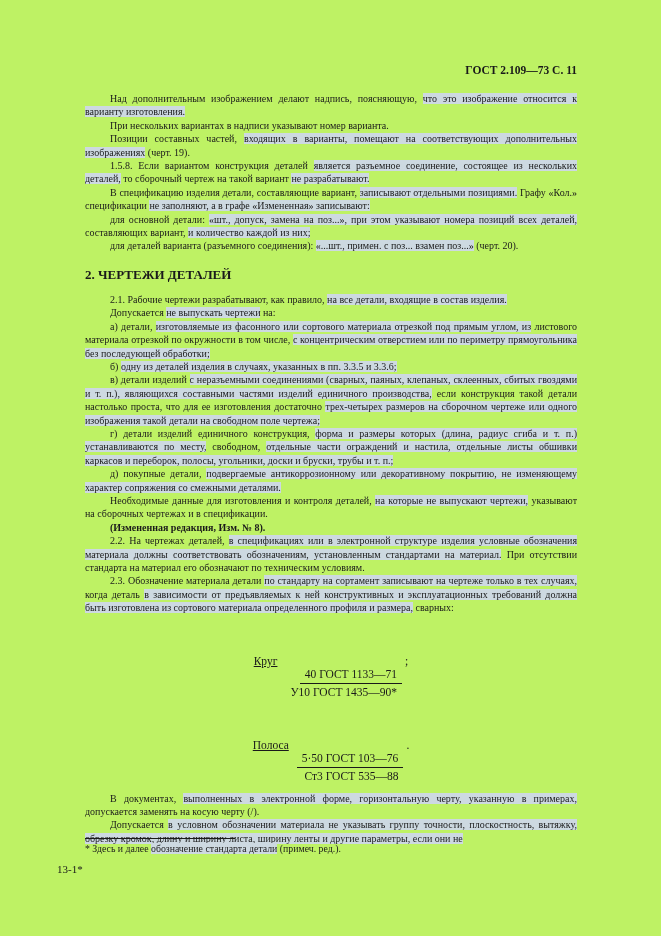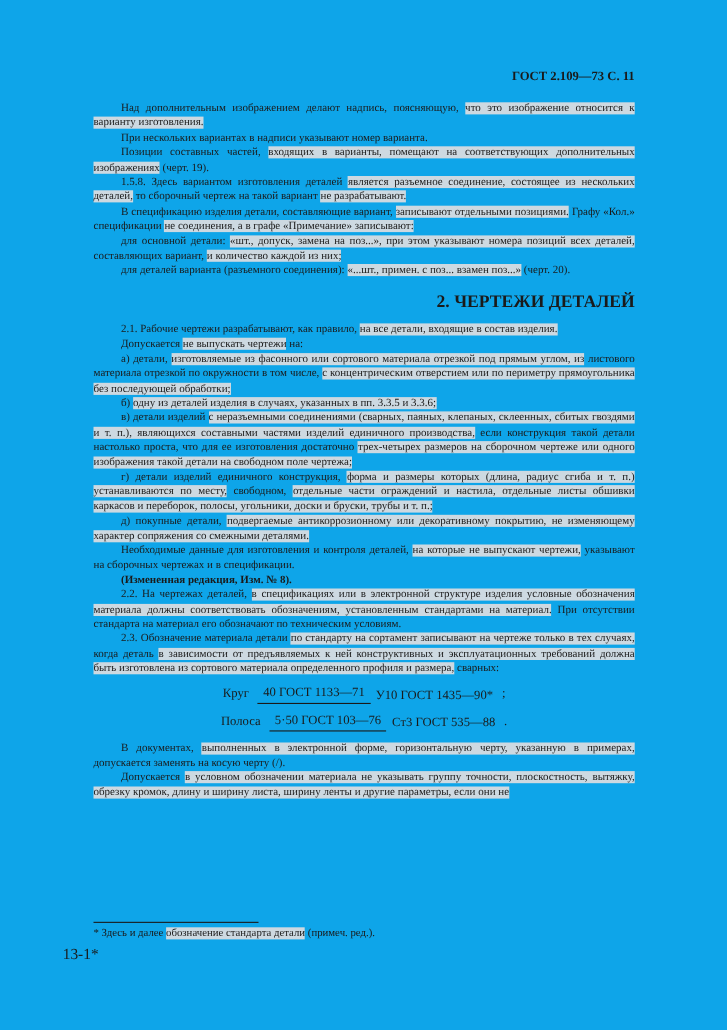--- a/index.html
+++ b/index.html
@@ -5,21 +5,21 @@
 <style>
   html, body {
     margin: 0;
     padding: 0;
     background: #ffffff;
   }
   .page {
     position: relative;
     width: 661px;
     height: 936px;
-    background: #0ea5e9;
+    background: #bef264;
     font-family: "Liberation Serif", serif;
     color: #1a1a1a;
     overflow: hidden;
   }
   .header {
     position: absolute;
     top: 64px;
     left: 85px;
     right: 84px;
     text-align: right;
@@ -37,44 +37,46 @@
     margin: 0;
     text-indent: 25px;
     text-align: justify;
     font-size: 10px;
     line-height: 13.4px;
   }
   .content p.bold {
     font-weight: bold;
   }
   .section-heading {
-    text-align: right;
+    text-align: left;
     font-weight: bold;
-    font-size: 16px;
+    font-size: 13px;
     line-height: 13px;
     margin: 15px 0 12px 0;
   }
   .hl {
     background: var(--hl, #cdd9e1);
   }
   .formula {
     display: flex;
     justify-content: center;
     align-items: center;
     margin: 9px 0;
     font-size: 11.5px;
     line-height: 13px;
   }
   .formula .lead {
     margin-right: 8px;
+    text-decoration: underline;
   }
   .frac {
     display: inline-flex;
-    flex-direction: row;
-    align-items: center;
+    flex-direction: column;
+    align-items: flex-end;
+    margin-top: 44px;
   }
   .frac .num {
     padding: 0 5px 2px 5px;
     border-bottom: 1px solid #1a1a1a;
   }
   .frac .den {
     padding: 2px 5px 0 5px;
   }
   .formula .tail {
     margin-left: 3px;
@@ -92,39 +94,39 @@
     margin-bottom: 4px;
   }
   .footnote-text {
     font-size: 9.8px;
     line-height: 12px;
   }
   .page-mark {
     position: absolute;
     left: 57px;
     top: 864px;
-    font-size: 14px;
+    font-size: 11px;
     line-height: 10px;
   }
 </style>
 </head>
 <body>
 
 <div class="page">
 
   <div class="header">
     <span>ГОСТ 2.109—73 С. 11</span>
   </div>
 
   <div class="content">
       <p><span>Над дополнительным изображением делают надпись, поясняющую, </span><span class="hl">что это изображение относится к варианту изготовления.</span></p>
       <p><span>При нескольких вариантах в надписи указывают номер варианта.</span></p>
       <p><span>Позиции составных частей, </span><span class="hl">входящих в варианты, помещают на соответствующих дополнительных изображениях</span><span> (черт. 19).</span></p>
-      <p><span>1.5.8. Здесь вариантом изготовления деталей </span><span class="hl">является разъемное соединение, состоящее из нескольких деталей,</span><span> то сборочный чертеж на такой вариант </span><span class="hl">не разрабатывают.</span></p>
-      <p><span>В спецификацию изделия детали, составляющие вариант, </span><span class="hl">записывают отдельными позициями.</span><span> Графу «Кол.» спецификации </span><span class="hl">не соединения, а в графе «Примечание» записывают:</span></p>
+      <p><span>1.5.8. Если вариантом конструкция деталей </span><span class="hl">является разъемное соединение, состоящее из нескольких деталей,</span><span> то сборочный чертеж на такой вариант </span><span class="hl">не разрабатывают.</span></p>
+      <p><span>В спецификацию изделия детали, составляющие вариант, </span><span class="hl">записывают отдельными позициями.</span><span> Графу «Кол.» спецификации </span><span class="hl">не заполняют, а в графе «Измененная» записывают:</span></p>
       <p><span>для основной детали: </span><span class="hl">«шт., допуск, замена на поз...», при этом указывают номера позиций всех деталей,</span><span> составляющих вариант, </span><span class="hl">и количество каждой из них;</span></p>
       <p><span>для деталей варианта (разъемного соединения): </span><span class="hl">«...шт., примен. с поз... взамен поз...»</span><span> (черт. 20).</span></p>
       <div class="section-heading">2. ЧЕРТЕЖИ ДЕТАЛЕЙ</div>
       <p><span>2.1. Рабочие чертежи разрабатывают, как правило, </span><span class="hl">на все детали, входящие в состав изделия.</span></p>
       <p><span>Допускается </span><span class="hl">не выпускать чертежи</span><span> на:</span></p>
       <p><span>а) детали, </span><span class="hl">изготовляемые из фасонного или сортового материала отрезкой под прямым углом, из</span><span> листового материала отрезкой по окружности в том числе, </span><span class="hl">с концентрическим отверстием или по периметру прямоугольника без последующей обработки;</span></p>
       <p><span>б) </span><span class="hl">одну из деталей изделия в случаях, указанных в пп. 3.3.5 и 3.3.6;</span></p>
       <p><span>в) детали изделий </span><span class="hl">с неразъемными соединениями (сварных, паяных, клепаных, склеенных, сбитых гвоздями и т. п.), являющихся составными частями изделий единичного производства,</span><span> если конструкция такой детали настолько проста, что для ее изготовления достаточно </span><span class="hl">трех-четырех размеров на сборочном чертеже или одного изображения такой детали на свободном поле чертежа;</span></p>
       <p><span>г) детали изделий единичного конструкция, </span><span class="hl">форма и размеры которых (длина, радиус сгиба и т. п.) устанавливаются по месту,</span><span> свободном, </span><span class="hl">отдельные части ограждений и настила, отдельные листы обшивки каркасов и переборок, полосы, угольники, доски и бруски, трубы и т. п.;</span></p>
       <p><span>д) покупные детали, </span><span class="hl">подвергаемые антикоррозионному или декоративному покрытию, не изменяющему характер сопряжения со смежными деталями.</span></p>

